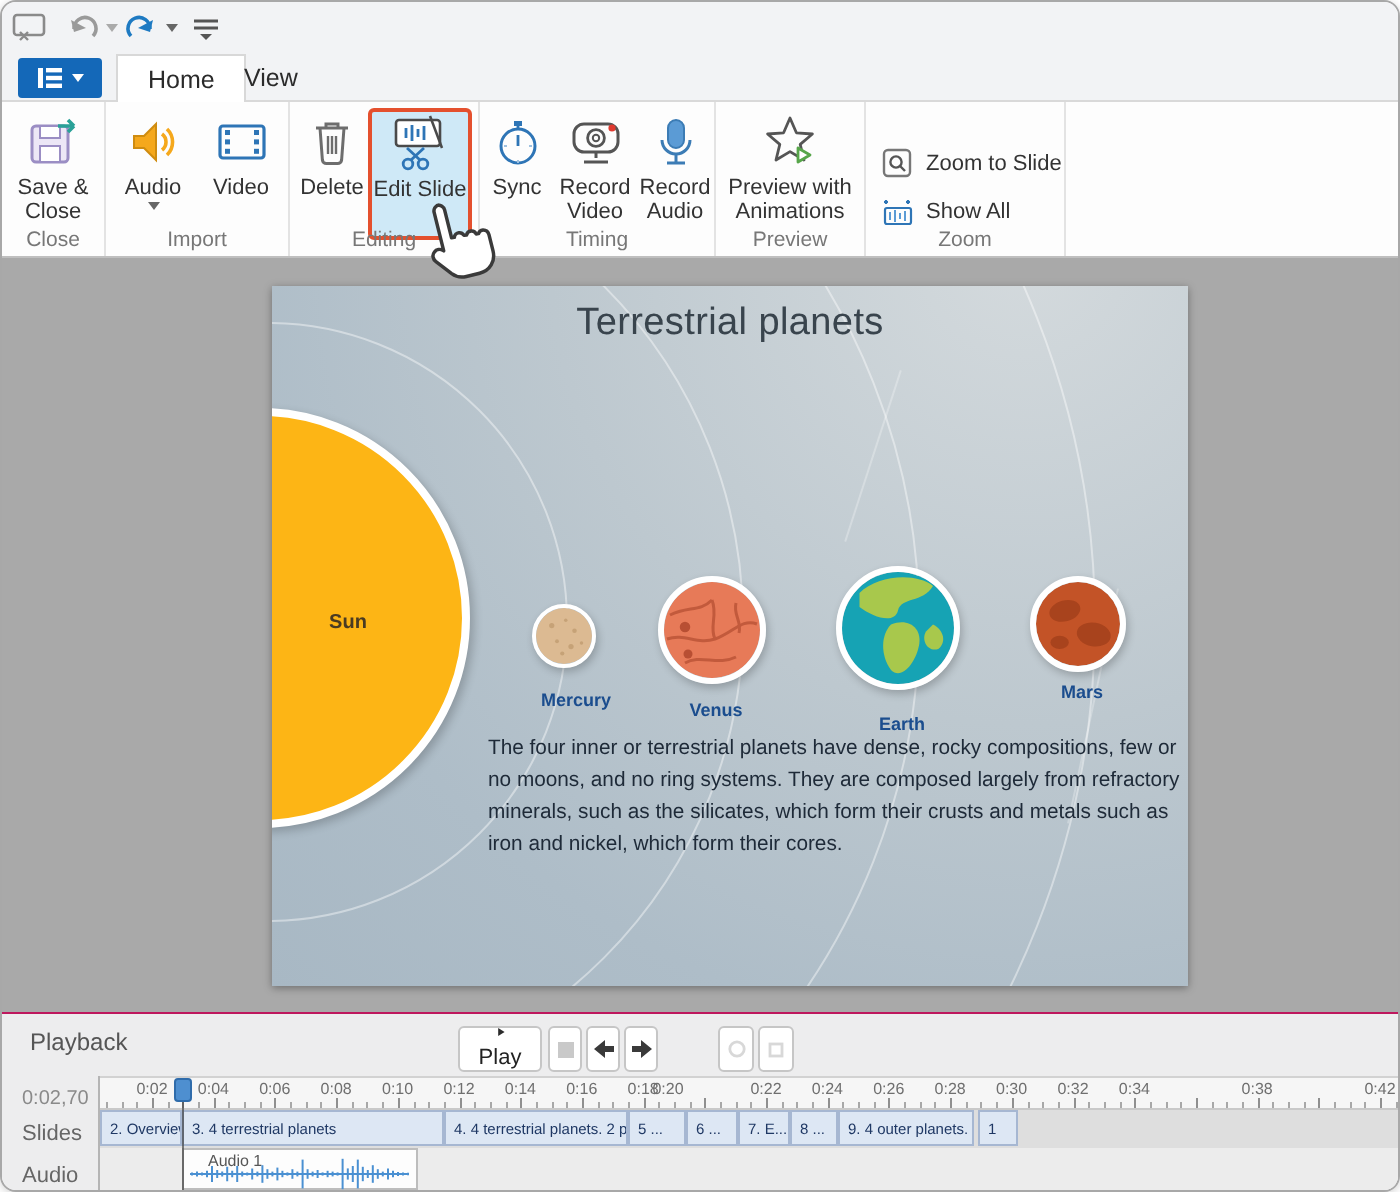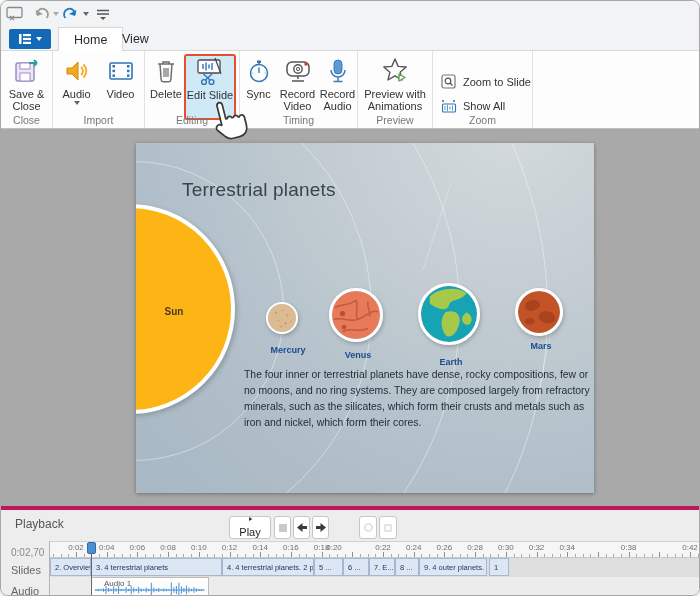--- a/index.html
+++ b/index.html
@@ -30,35 +30,35 @@
   .audio-caret{margin-top:1px;}
   
   #canvas{position:absolute;left:0;top:128px;width:100%;height:377px;background:#a9a9a9;}
   #slide{position:absolute;left:135px;top:14px;width:458px;height:350px;overflow:hidden;background:radial-gradient(circle at 82% -5%, #d4dadd 0%, #bdc8cf 45%, #aebdc8 75%, #a8b8c4 100%);box-shadow:0 1px 4px rgba(0,0,0,.35);}
   .orbit{position:absolute;border:1px solid rgba(255,255,255,.42);border-radius:50%;}
   .o1{left:-152px;top:18px;width:300px;height:300px;}
   .o2{left:-240px;top:-70px;width:476px;height:476px;}
   .o3{left:-328px;top:-158px;width:652px;height:652px;}
   .o4{left:-416px;top:-246px;width:828px;height:828px;}
   .streak{position:absolute;background:rgba(255,255,255,.28);width:1px;}
-  #slide-title{position:absolute;left:0;top:36px;width:100%;font-size:19px;color:#39444d;letter-spacing:.2px;margin-left:46px;}
+  #slide-title{position:absolute;left:0;top:8px;width:100%;text-align:center;font-size:19px;color:#39444d;letter-spacing:.2px;}
   #sun{position:absolute;left:-111px;top:61px;width:210px;height:210px;border-radius:50%;background:#fdb515;border:4px solid #fff;box-shadow:2px 2px 5px rgba(0,0,0,.2);}
   .planet{position:absolute;border-radius:50%;border:3px solid #fff;box-shadow:1px 2px 4px rgba(0,0,0,.22);overflow:hidden;}
   .planet svg{display:block;}
   #p-mercury{left:130px;top:159px;width:32px;height:32px;border-width:2px;}
   #p-venus{left:193px;top:145px;width:54px;height:54px;}
   #p-earth{left:282px;top:140px;width:62px;height:62px;}
   #p-mars{left:379px;top:145px;width:48px;height:48px;}
   .planet-label{position:absolute;transform:translateX(-50%);font-size:9px;font-weight:bold;color:#1b4d8e;}
   #lbl-sun{position:absolute;left:8px;top:163px;width:60px;text-align:center;font-size:10px;font-weight:bold;color:#4a3b22;}
   #slide-paragraph{position:absolute;left:108px;top:224px;width:354px;font-size:10.4px;line-height:16px;color:#1e2a38;}
   
   #hand{position:absolute;left:209px;top:96px;z-index:60;}
   
-  #playback{position:absolute;left:0;top:505px;width:100%;height:91px;background:#ededee;border-top:4px solid #be185d;}
+  #playback{position:absolute;left:0;top:505px;width:100%;height:91px;background:#ededee;border-top:1px solid #be185d;}
   #playback-title{position:absolute;left:14px;top:7px;font-size:12px;color:#555;}
   .pbtn{position:absolute;top:6px;height:23px;background:#fff;border:1px solid #c6c6c6;border-radius:3px;display:flex;align-items:center;justify-content:center;cursor:pointer;flex-direction:column;}
   #btn-play{left:228px;width:42px;gap:5px;font-size:11px;color:#222;}
   #btn-stop{left:273px;width:17px;} #btn-prev{left:292px;width:17px;} #btn-next{left:311px;width:17px;}
   #btn-rec{left:358px;width:18px;} #btn-recstop{left:378px;width:18px;}
   
   #lbl-time{position:absolute;left:10px;top:37px;font-size:10px;color:#8a8a8a;}
   #lbl-slides{position:absolute;left:10px;top:54px;font-size:11px;color:#666;}
   #lbl-audio{position:absolute;left:10px;top:75px;font-size:11px;color:#666;}
   #tracks{position:absolute;left:48px;top:31px;right:0;height:61px;border-left:1px solid #b5b5b5;}

